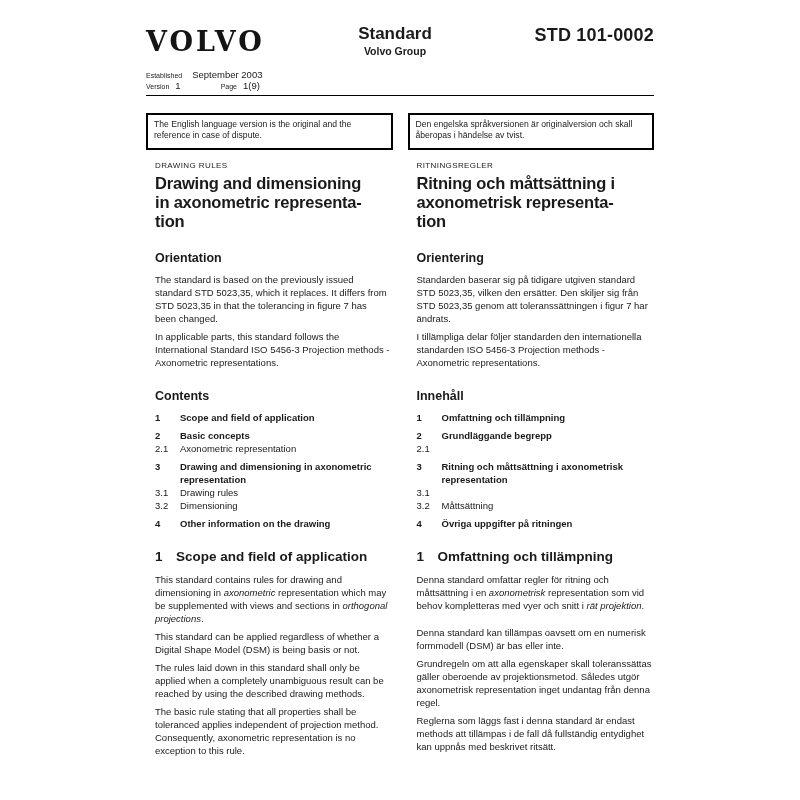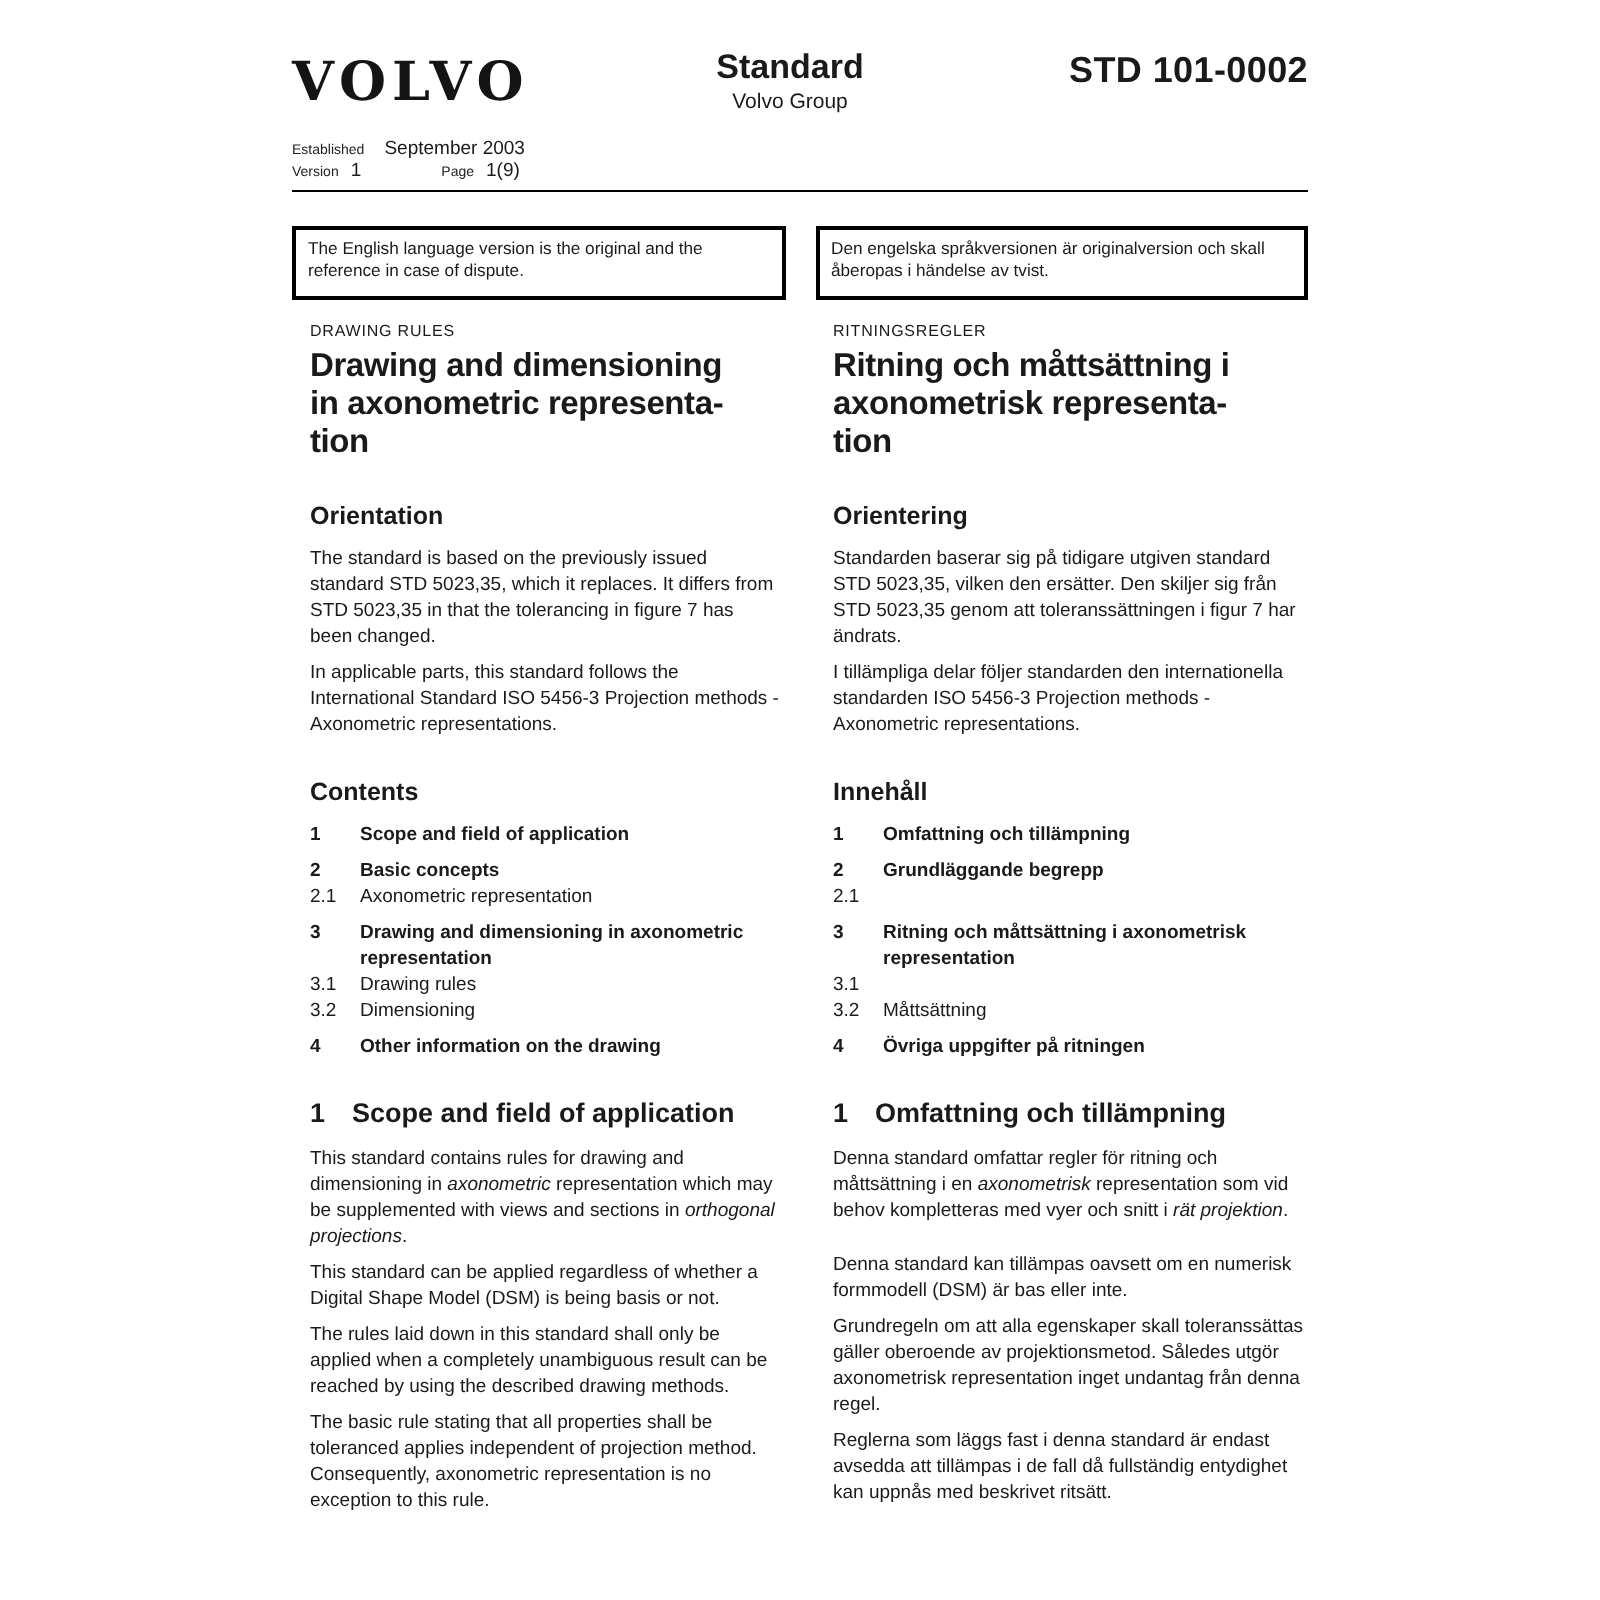--- a/index.html
+++ b/index.html
@@ -13,21 +13,21 @@
 
   
   .header-grid { display:grid; grid-template-columns:160px 1fr 170px; align-items:start;gap:12px; }
   .logo {
     font-family:"DejaVu Serif", serif; font-weight:bold;
     font-size:27px; letter-spacing:3px; color:#141414; line-height:1;
     padding-top:3px;
   }
   .header-center { text-align:center; }
   .doc-type { font-size:17px; font-weight:bold; line-height:1.05; }
-  .org { font-size:10.5px; font-weight:normal; margin-top:2px;text-align:center; }
+  .org { font-size:10.5px; font-weight:bold; margin-top:2px;text-align:center; }
   .header-right { text-align:right; }
   .doc-number { font-size:18px; font-weight:bold; letter-spacing:0.2px; }
 
   .meta-row { display:flex; justify-content:space-between; align-items:baseline; margin-top:12px;flex-direction:column; }
   .meta-group { display:flex; align-items:baseline; }
   .small-label { font-size:7px; color:#222; }
   .meta-value { font-size:9.5px; color:#1a1a1a; }
   .gap10 { margin-left:10px; } .gap6 { margin-left:6px; }
   .meta-right { display:flex; align-items:baseline; }
   .page-group { margin-left:40px; }
@@ -197,17 +197,17 @@
         </div>
       </div>
 
       <div class="sec-heading">
         <span class="sec-num">1</span>
         <span>Omfattning och tillämpning</span>
       </div>
       <p class="para"><span>Denna standard omfattar regler för ritning och måttsättning i en </span><span style="font-style: italic;">axonometrisk</span><span> representation som vid behov kompletteras med vyer och snitt i </span><span style="font-style: italic;">rät projektion</span><span>.</span></p>
       <p class="para gap-lg"><span>Denna standard kan tillämpas oavsett om en numerisk formmodell (DSM) är bas eller inte.</span></p>
       <p class="para"><span>Grundregeln om att alla egenskaper skall toleranssättas gäller oberoende av projektionsmetod. Således utgör axonometrisk representation inget undantag från denna regel.</span></p>
-      <p class="para"><span>Reglerna som läggs fast i denna standard är endast avsedda att tillämpas i de fall då fullständig entydighet kan uppnås med beskrivet ritsätt.</span></p>
+      <p class="para"><span>Reglerna som läggs fast i denna standard är endast methods att tillämpas i de fall då fullständig entydighet kan uppnås med beskrivet ritsätt.</span></p>
     </div>
 
   </div>
 </div>
 
 </body></html>

